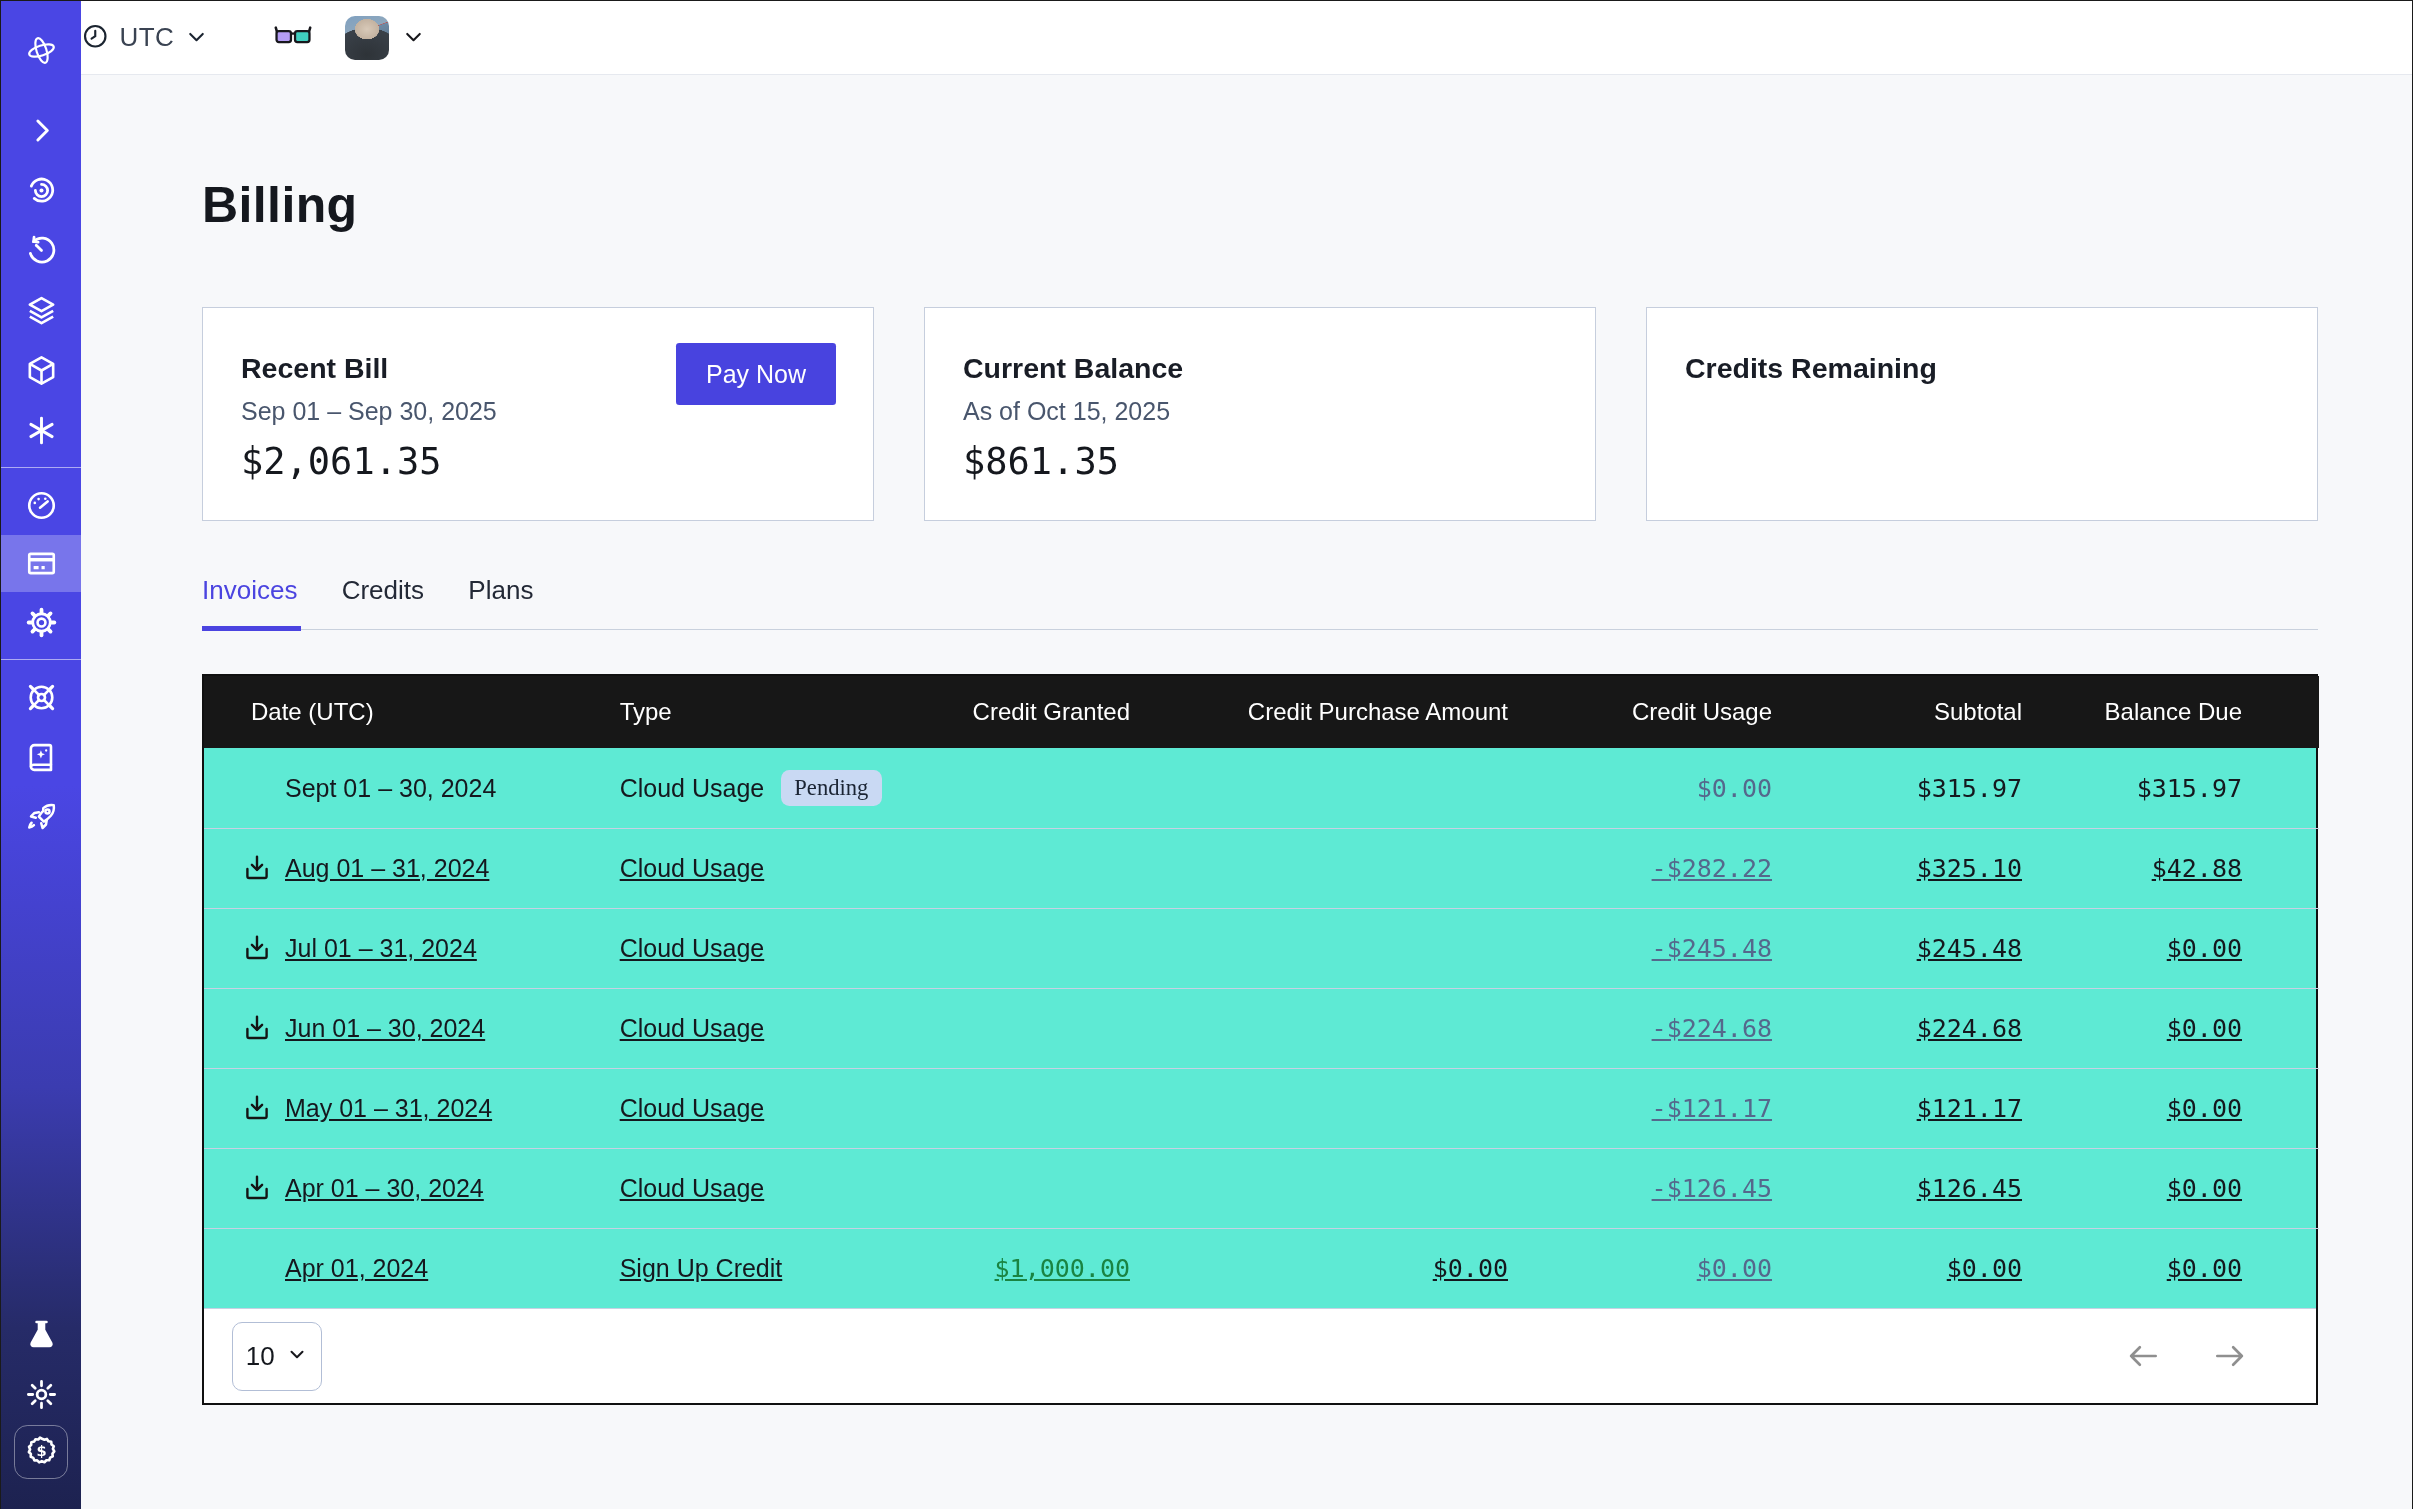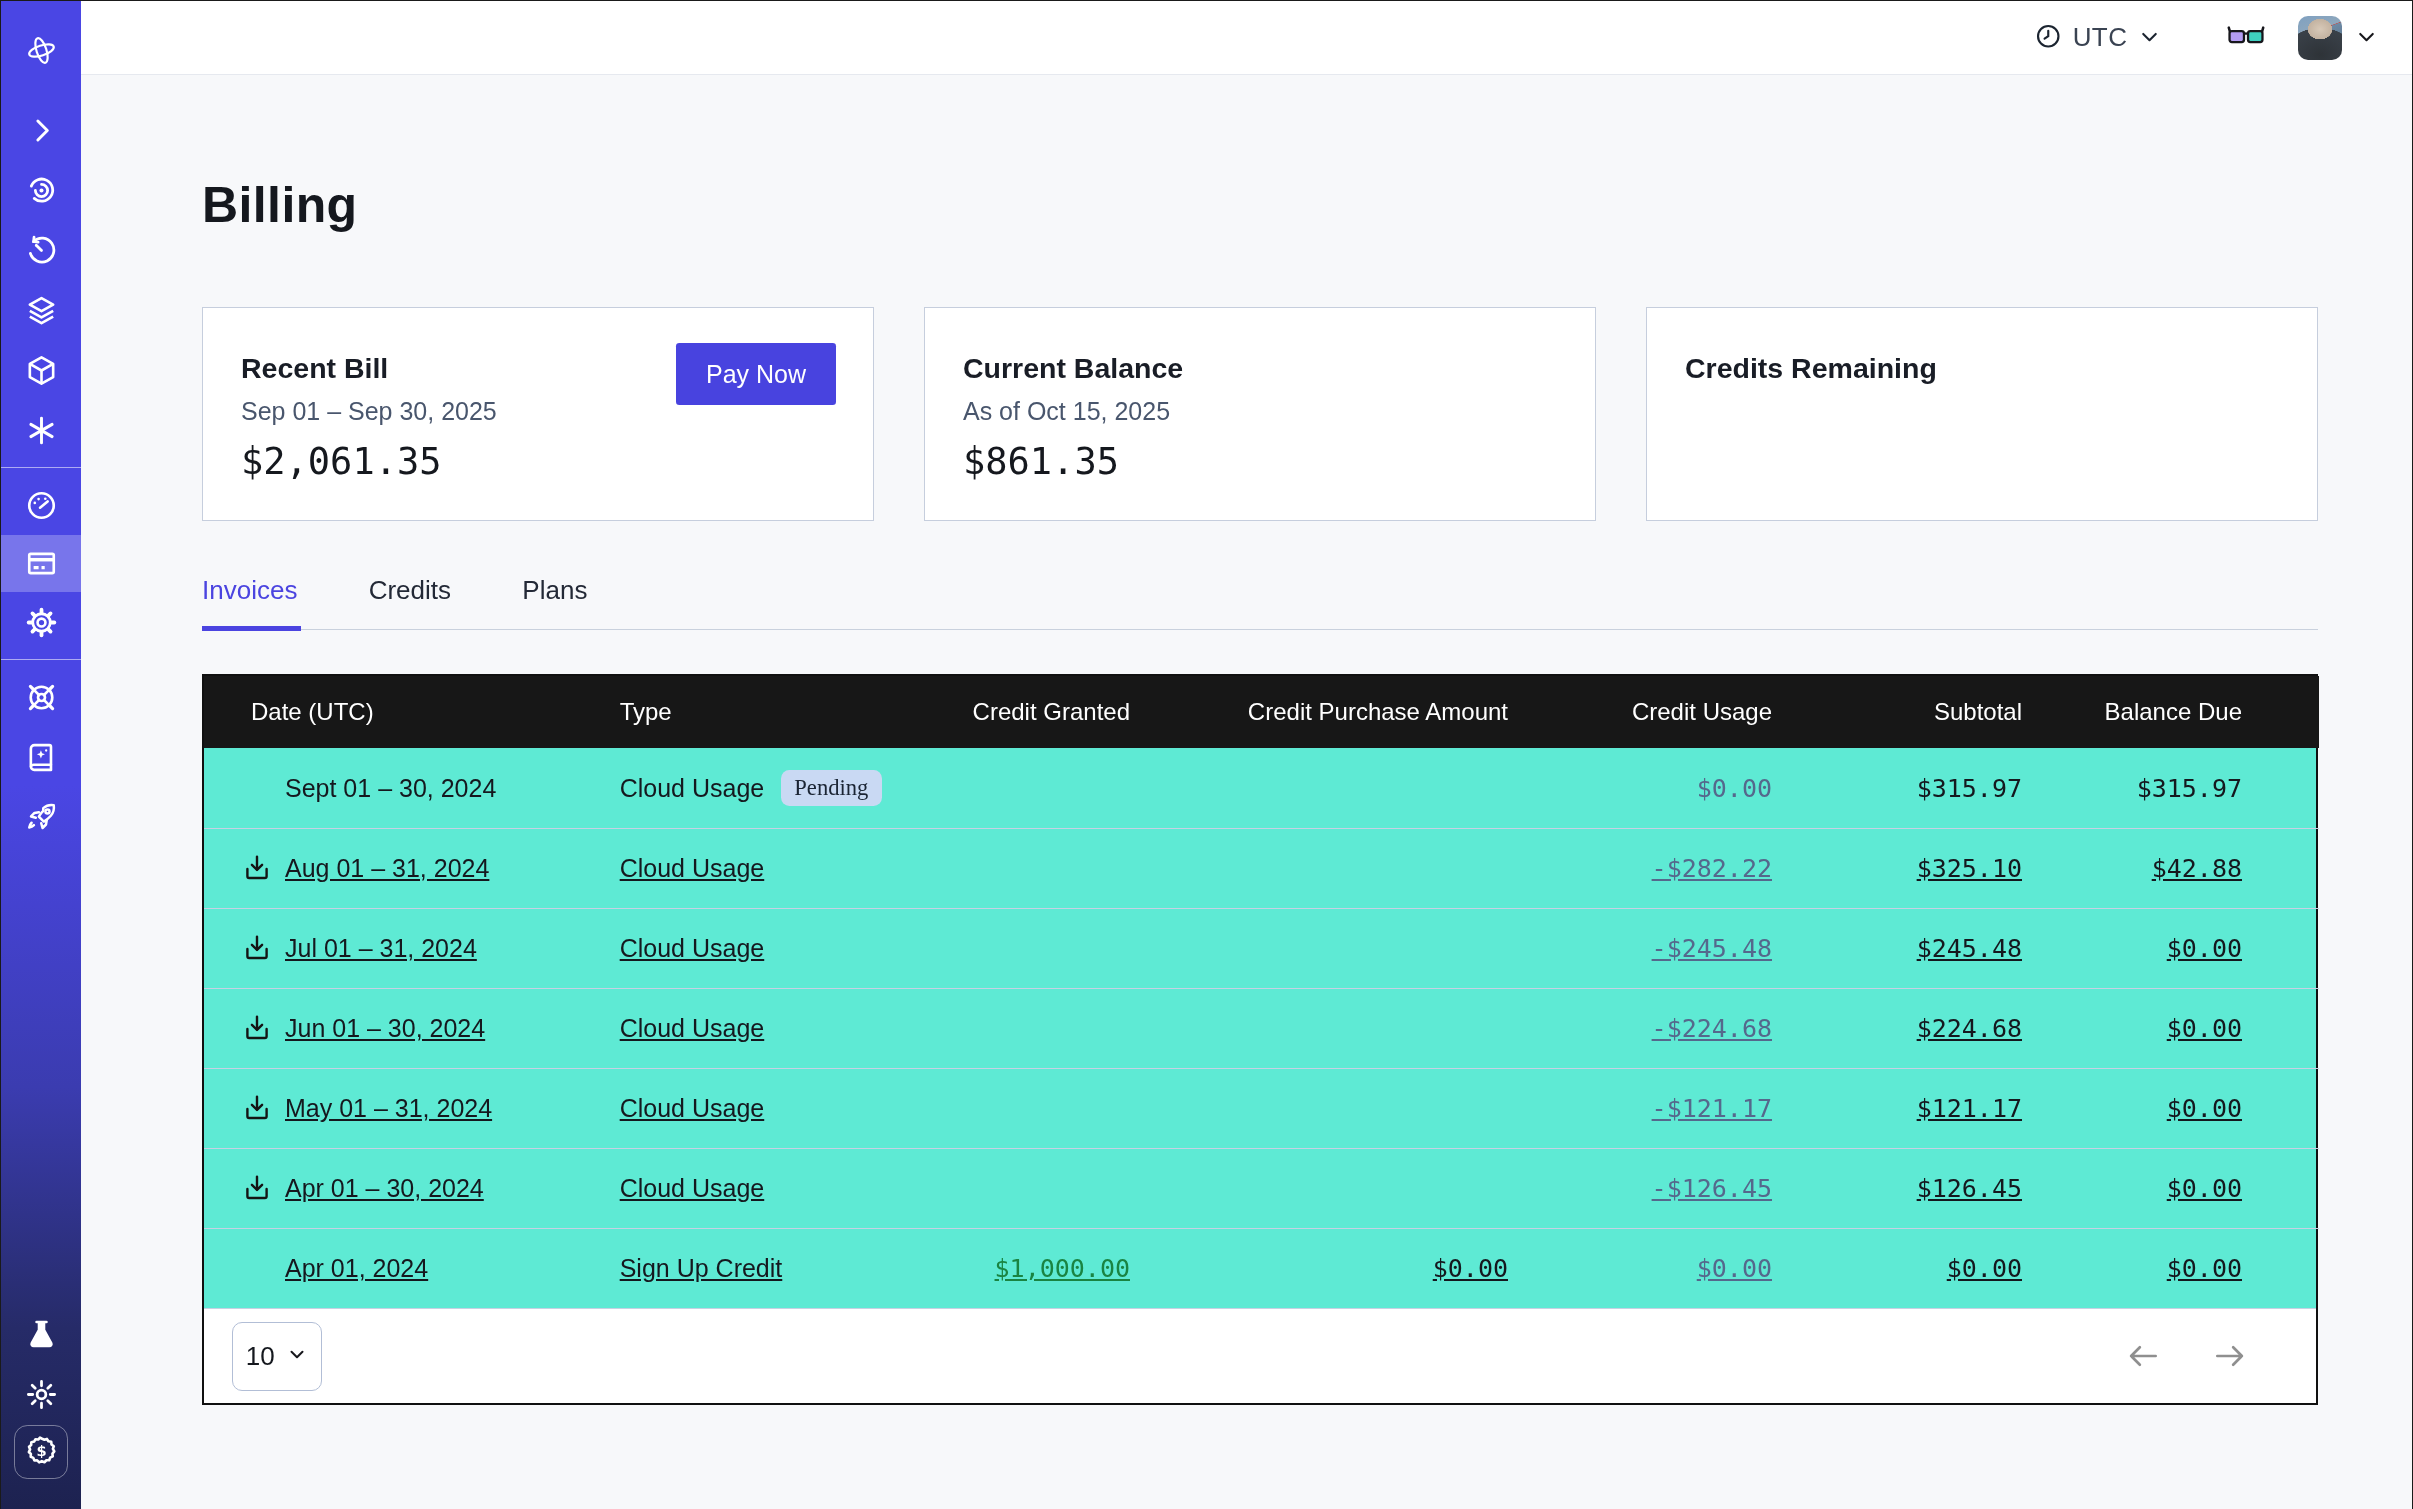--- a/index.html
+++ b/index.html
@@ -24,21 +24,21 @@
   .side-spacer { flex:1 1 auto; }
   .coin-wrap { width:54px; height:54px; border:1.7px solid rgba(255,255,255,0.4); border-radius:13.4px;
     display:flex; align-items:center; justify-content:center; margin-bottom:18.4px; cursor:pointer; }
   .coin-wrap svg { width:37px; height:37px; }
   .side-bottom-gap { height:11.7px; flex:none; }
 
   
   .topbar {
     position:absolute; left:80px; top:0; right:0; height:74px; background:#ffffff;
     border-bottom:1.7px solid #e6e9ef; z-index:4;
-    display:flex; align-items:center; justify-content:flex-end; padding-right:33px; gap:0;
+    display:flex; align-items:center; padding-right:33px; gap:0;
   }
   .tz-group { display:flex; align-items:center; gap:10px; cursor:pointer; margin-right:65px; }
   .tz-group svg.clock { width:28.5px; height:28.5px; }
   .tz-label { font-size:26px; color:#3a4352; letter-spacing:0.4px; }
   .chev { width:25px; height:25px; }
   .glasses-btn { width:38px; height:33px; margin-right:33px; cursor:pointer; display:flex; align-items:center; }
   .glasses-btn svg { width:38px; height:28.5px; }
   .avatar {
     width:44px; height:44px; border-radius:10px; margin-right:11.7px; cursor:pointer;
     background:
@@ -60,21 +60,21 @@
   }
   .card-title { font-size:28.5px; font-weight:700; color:#191d26; }
   .card-sub { font-size:25px; color:#49566d; margin-top:11.7px; min-height:28.5px; }
   .card-amount { font-family:"DejaVu Sans Mono", monospace; font-size:37px; color:#15181e; margin-top:auto; }
   .pay-btn {
     position:absolute; top:35px; right:37px; background:#4843df; color:#ffffff;
     font-size:25px; font-weight:500; padding:16.7px 30px; border:none; border-radius:3.3px; cursor:pointer;
   }
 
   
-  .tabs { display:flex; gap:68px; margin-top:54px; border-bottom:1.7px solid #c9d1dd; }
+  .tabs { display:flex; gap:41px; margin-top:54px; border-bottom:1.7px solid #c9d1dd; }
   .tab { font-size:26px; font-weight:500; color:#232936; padding:0 3.3px 20px 0; border-bottom:5px solid transparent; margin-bottom:-1.7px; cursor:pointer; }
   .tab.active { color:#4b44e0; border-bottom-color:#4b44e0; }
 
   
   .table-wrap { margin-top:44px; background:#5eead4; border:2.5px solid #101010; }
   table.invoices { width:100%; border-collapse:collapse; table-layout:fixed; }
   thead th {
     background:#171717; color:#ffffff; font-weight:400; font-size:24px; height:72px;
     text-align:right; padding-right:36px; white-space:nowrap;
   }

